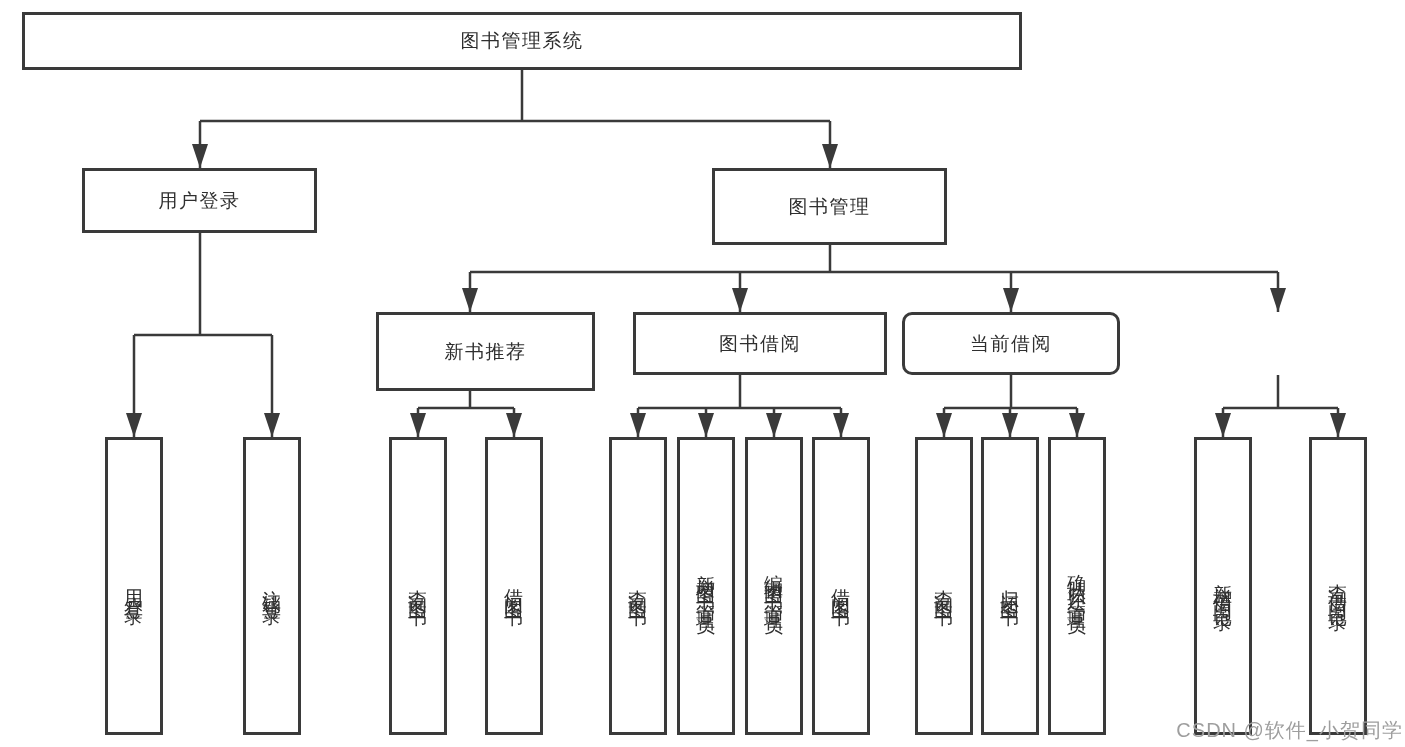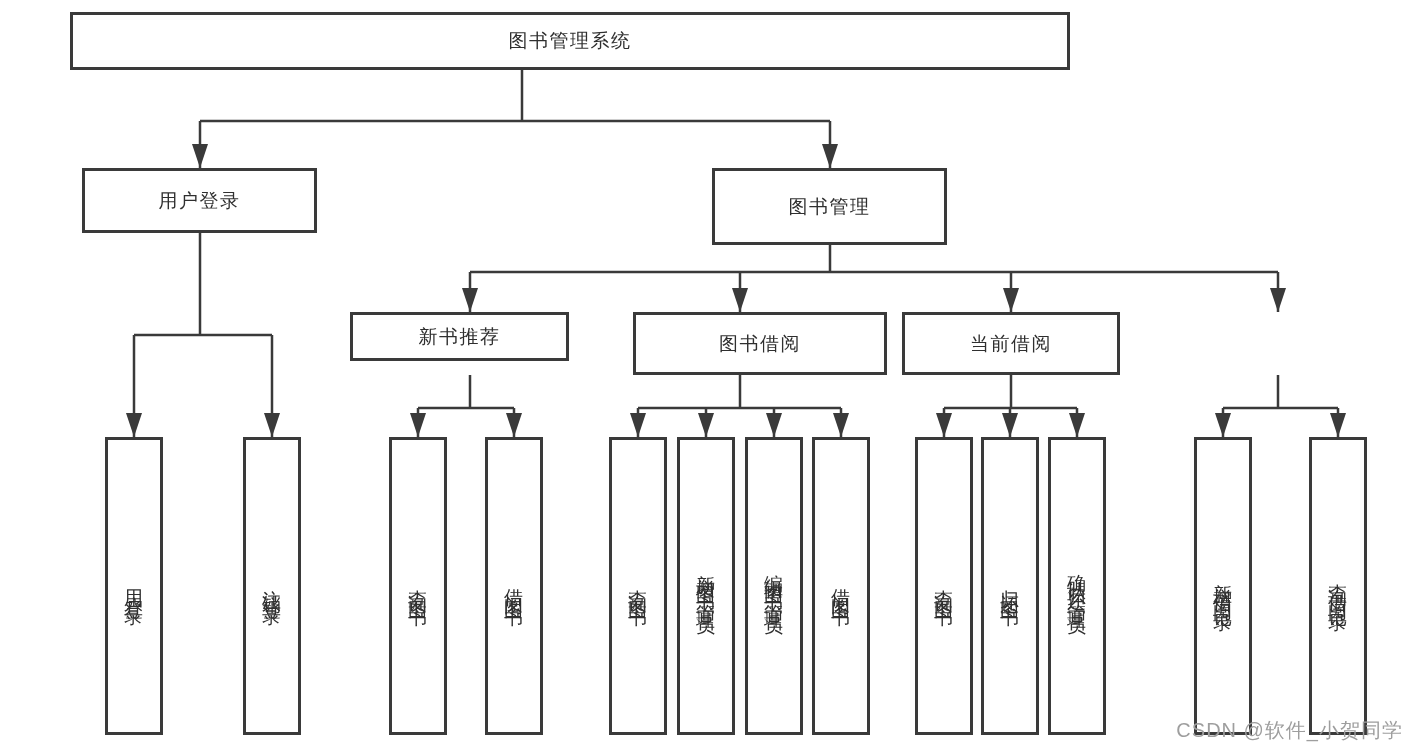--- a/index.html
+++ b/index.html
@@ -11,28 +11,28 @@
   .node{
     position:absolute;box-sizing:border-box;background:#fff;border:3px solid #3a3a3a;
     display:flex;align-items:center;justify-content:center;z-index:2;
   }
   .node .lbl{font-size:19px;letter-spacing:1.5px;color:#2f2f2f;white-space:nowrap;}
   .node.vert .lbl{
     writing-mode:vertical-rl;text-orientation:mixed;white-space:normal;
     letter-spacing:6px;line-height:1;font-size:19px;
   }
   
-  .n-root{left:22px;top:12px;width:1000px;height:58px;margin-left:48px;}
+  .n-root{left:22px;top:12px;width:1000px;height:58px;}
   
   .n-user-login{left:82px;top:168px;width:235px;height:65px;}
   .n-book-mgmt{left:712px;top:168px;width:235px;height:77px;text-align:right;}
   
-  .n-new-book-rec{left:350px;top:312px;width:219px;height:49px;}
+  .n-new-book-rec{left:376px;top:312px;width:219px;height:79px;}
   .n-book-borrow{left:633px;top:312px;width:254px;height:63px;}
-  .n-current-borrow{left:902px;top:312px;width:218px;height:63px;}
+  .n-current-borrow{left:902px;top:312px;width:218px;height:63px;border-radius:10px;}
   .n-borrow-records{left:1170px;top:312px;width:216px;height:63px;}
   
   .leaf{top:437px;width:58px;height:298px;}
   .n-leaf-user-login{left:105px;}
   .n-leaf-logout{left:243px;}
   .n-leaf-nb-query{left:389px;}
   .n-leaf-nb-borrow{left:485px;}
   .n-leaf-bb-query{left:609px;}
   .n-leaf-bb-add{left:677px;}
   .n-leaf-bb-edit{left:745px;}

